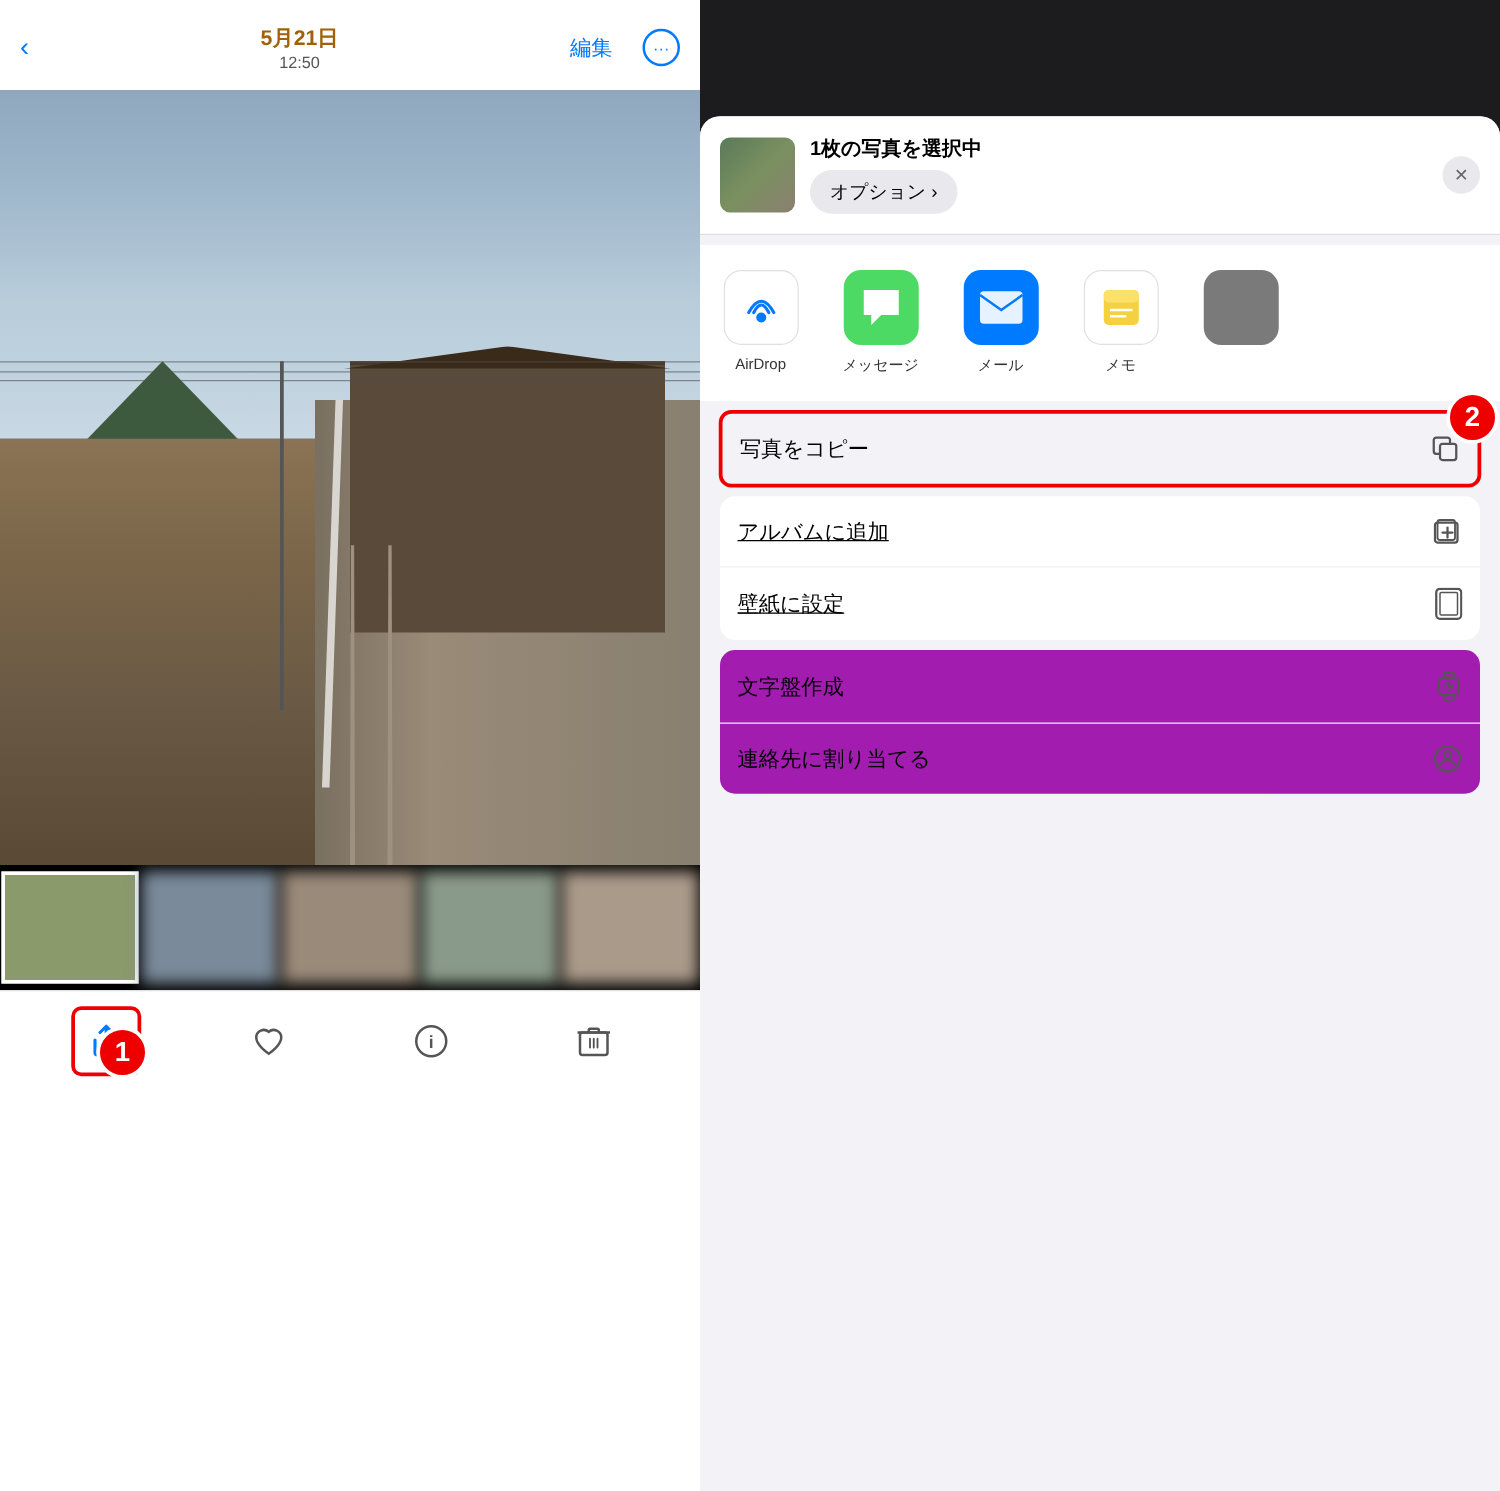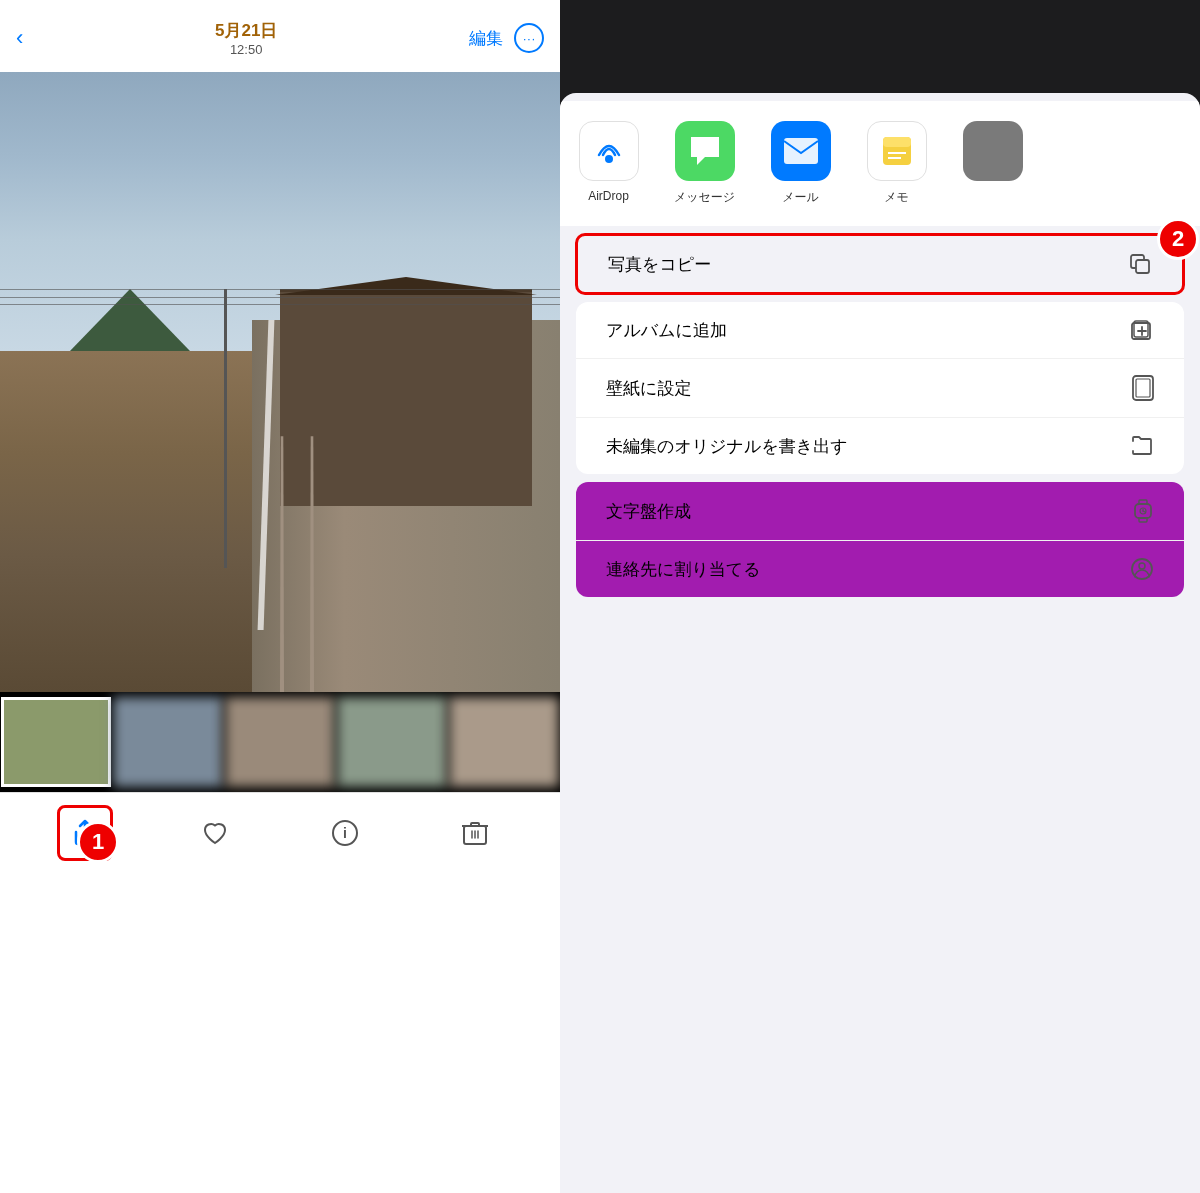--- a/index.html
+++ b/index.html
@@ -49,21 +49,21 @@
     }
 
     .nav-title-time {
       font-size: 13px;
       color: #555;
     }
 
     .nav-actions {
       display: flex;
       align-items: center;
-      gap: 11px;
+      gap: 24px;
     }
 
     .nav-edit-btn {
       color: #007AFF;
       font-size: 17px;
       cursor: pointer;
     }
 
     .nav-more-btn {
       width: 30px;
@@ -452,21 +452,21 @@
     .app-label {
       font-size: 12px;
       color: #333;
       text-align: center;
     }
 
     .action-item {
       display: flex;
       align-items: center;
       justify-content: space-between;
-      padding: 16px 30px;
+      padding: 16px 14px;
       border-bottom: 1px solid #f0f0f0;
       cursor: pointer;
       position: relative;
     }
 
     .action-item:last-child {
       border-bottom: none;
     }
 
     .action-label {
@@ -479,20 +479,21 @@
       border: 3px solid #e00;
       border-radius: 10px;
       margin: -1px;
     }
 
     .actions-section-2 {
       background: #fff;
       border-radius: 12px;
       margin: 8px 16px;
       overflow: hidden;
+      text-decoration: underline;
     }
 
     .actions-section-3 {
       background: #a21caf;
       border-radius: 12px;
       margin: 8px 16px;
       overflow: hidden;
     }
   </style>
 </head>
@@ -572,20 +573,32 @@
         <path d="M0 7h26" stroke="#555" stroke-width="2" stroke-linecap="round"></path>
         <path d="M10 12v7M13 12v7M16 12v7" stroke="#555" stroke-width="1.5" stroke-linecap="round"></path>
       </svg>
     </div>
   </div>
 </div>
 
 <div class="right-panel">
   <div class="share-sheet">
 
+    <div class="share-header">
+      <div class="share-thumb"></div>
+      <div class="share-title-block">
+        <div class="share-title">1枚の写真を選択中</div>
+        <button class="options-btn">
+          <span>オプション ›</span>
+        </button>
+      </div>
+      <button class="close-btn">
+        <span>✕</span>
+      </button>
+    </div>
 
     <div class="share-apps-row">
 
       <div class="app-item">
         <div class="app-icon app-airdrop">
           <svg width="36" height="36" viewBox="0 0 36 36">
             <circle cx="18" cy="26" r="4" fill="#007AFF"></circle>
             <path d="M8 22 Q18 4 28 22" stroke="#007AFF" stroke-width="2.5" fill="none" stroke-linecap="round"></path>
             <path d="M12 22 Q18 10 24 22" stroke="#007AFF" stroke-width="2.5" fill="none" stroke-linecap="round"></path>
           </svg>
@@ -649,26 +662,20 @@
           <rect x="4" y="3" width="14" height="16" rx="2" stroke="#555" stroke-width="1.5" fill="none"></rect>
           <line x1="12" y1="9" x2="12" y2="17" stroke="#555" stroke-width="1.8" stroke-linecap="round"></line>
           <line x1="8" y1="13" x2="16" y2="13" stroke="#555" stroke-width="1.8" stroke-linecap="round"></line>
         </svg>
       </div>
       <div class="action-item">
         <span class="action-label">壁紙に設定</span>
         <svg width="22" height="26" viewBox="0 0 22 26" fill="none">
           <rect x="1" y="1" width="20" height="24" rx="3" stroke="#555" stroke-width="1.8" fill="none"></rect>
           <rect x="4" y="4" width="14" height="18" rx="1" stroke="#555" stroke-width="1.2" fill="none"></rect>
-        </svg>
-      </div>
-      <div class="action-item">
-        <span class="action-label">未編集のオリジナルを書き出す</span>
-        <svg width="24" height="24" viewBox="0 0 24 24" fill="none">
-          <path d="M3 7V4a1 1 0 0 1 1-1h5l2 2h9a1 1 0 0 1 1 1v13a1 1 0 0 1-1 1H4a1 1 0 0 1-1-1v-2" stroke="#555" stroke-width="1.8" fill="none" stroke-linecap="round" stroke-linejoin="round"></path>
         </svg>
       </div>
     </div>
 
     <div class="actions-section-3">
       <div class="action-item">
         <span class="action-label">文字盤作成</span>
         <svg width="22" height="26" viewBox="0 0 22 26" fill="none">
           <rect x="3" y="6" width="16" height="14" rx="4" stroke="#555" stroke-width="1.8" fill="none"></rect>
           <rect x="7" y="2" width="8" height="4" rx="1" stroke="#555" stroke-width="1.4" fill="none"></rect>

